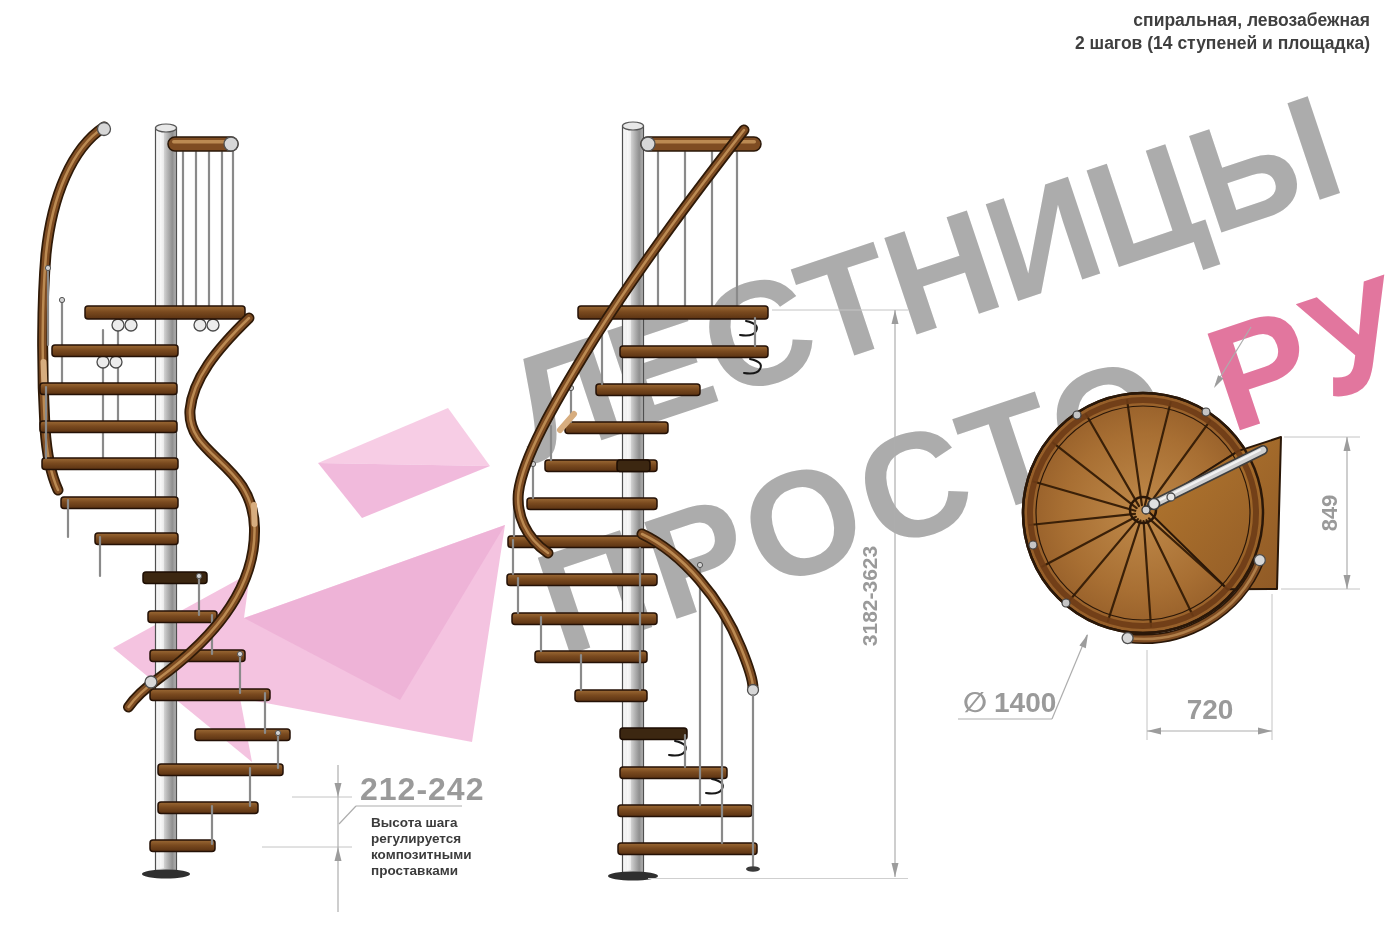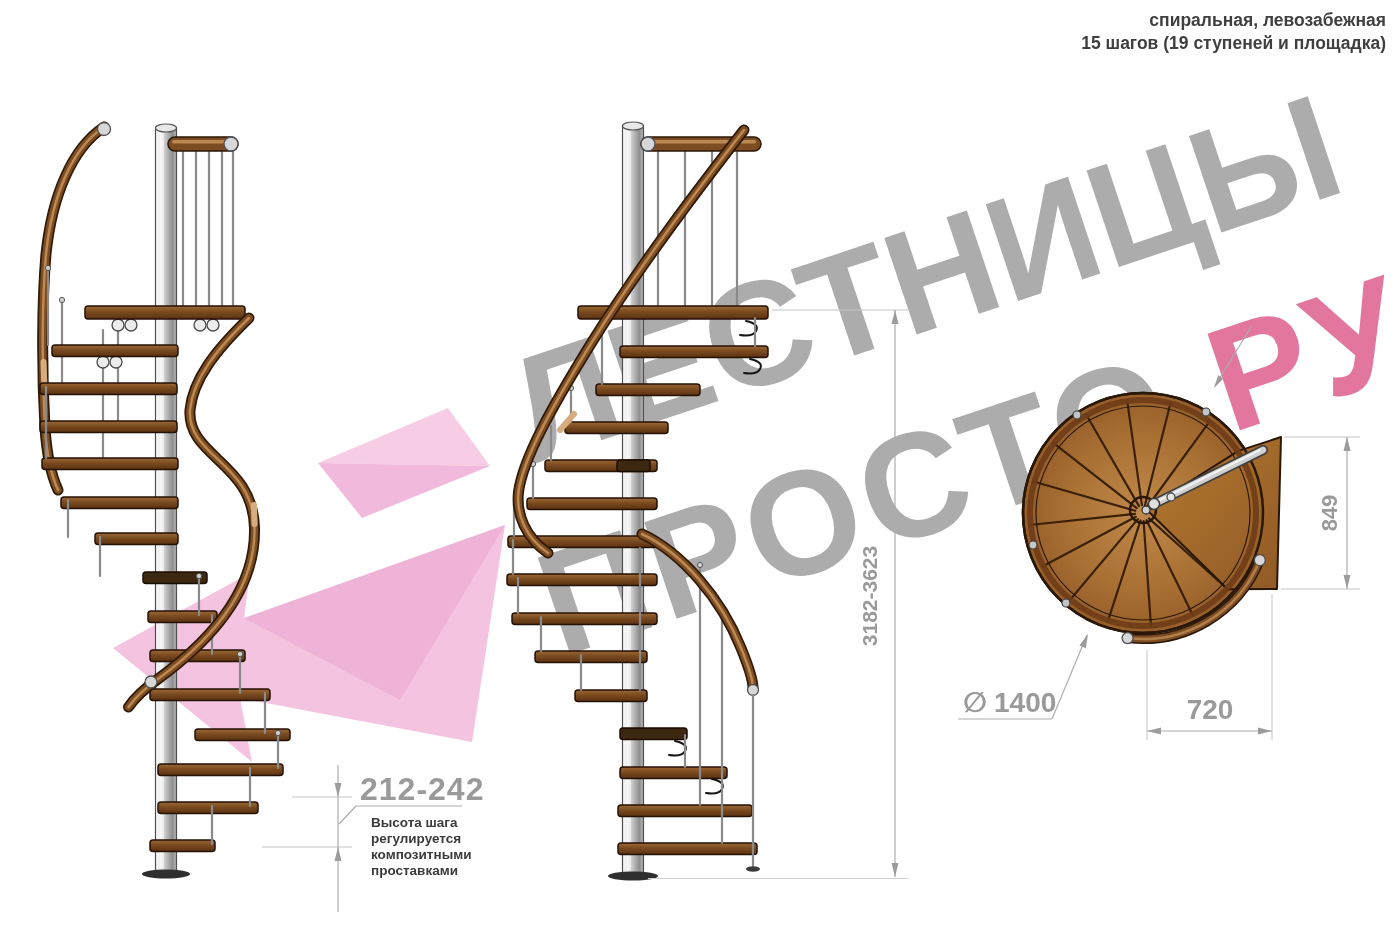--- a/index.html
+++ b/index.html
@@ -6,21 +6,21 @@
   .canvas{position:relative;width:1400px;height:940px;background:#fff;overflow:hidden;
           font-family:"Liberation Sans","DejaVu Sans",sans-serif;}
   .layer{position:absolute;left:0;top:0;}
   
   .wm-line{position:absolute;font-weight:700;line-height:1;white-space:nowrap;
            transform-origin:0 0;transform:rotate(-18.5deg);user-select:none;}
   .wm1{left:492px;top:345px;font-size:148px;color:#a6a6a6;opacity:.92;letter-spacing:0px;}
   .wm2{left:521px;top:539px;font-size:148px;color:#a6a6a6;opacity:.92;letter-spacing:6px;}
   .wm-pink{color:#e06b96;}
   
-  .hdr{position:absolute;right:14px;top:9px;text-align:right;color:#3f3f3f;
+  .hdr{position:absolute;right:30px;top:9px;text-align:right;color:#3f3f3f;
        font-size:17.5px;line-height:23px;font-weight:700;}
   svg{display:block;}
   
   .rail-o{fill:none;stroke:#2f1a08;stroke-width:11;stroke-linecap:round;}
   .rail-m{fill:none;stroke:#7e4c22;stroke-width:7.5;stroke-linecap:round;}
   .rail-h{fill:none;stroke:#bb8a52;stroke-width:2.5;stroke-linecap:round;}
   .bal{stroke:#8a8a8a;stroke-width:2.2;stroke-linecap:round;}
   .knob{fill:#d2d2d2;stroke:#555;stroke-width:1;}
   .step{fill:url(#stepGrad);stroke:#241106;stroke-width:1.5;}
   .step-dark{fill:#3c2711;stroke:#1c0d03;stroke-width:1.5;}
@@ -304,16 +304,16 @@
     <g>
       <text class="dimtxt" font-size="28" x="963" y="712"><tspan>∅</tspan><tspan dx="7">1400</tspan></text>
       <line class="dimline" x1="958" y1="719" x2="1052" y2="719"></line>
       <line class="dimline" x1="1052" y1="719" x2="1087" y2="635"></line>
       <polygon class="arr" points="1088,634 1085.8,648.2 1079.4,645.6"></polygon>
     </g>
   </svg>
 
   <div class="hdr">
     <div>спиральная, левозабежная</div>
-    <div>15 шагов (19 ступеней и площадка)</div>
+    <div>2 шагов (14 ступеней и площадка)</div>
   </div>
 
 </div>
 
 </body></html>

